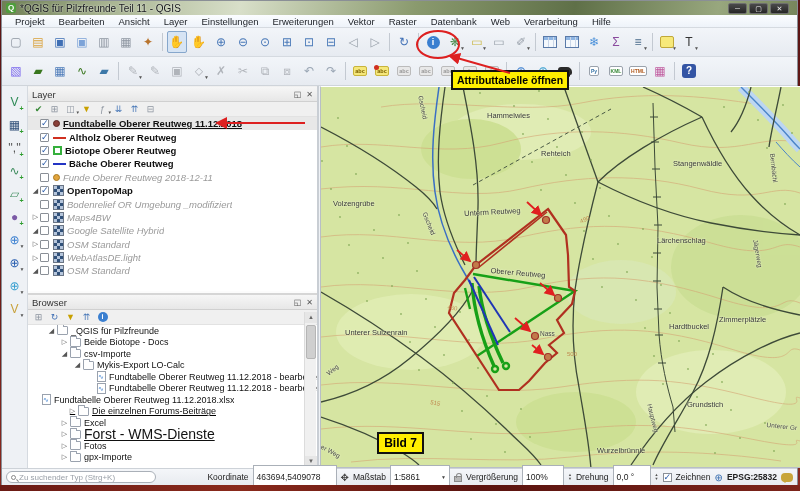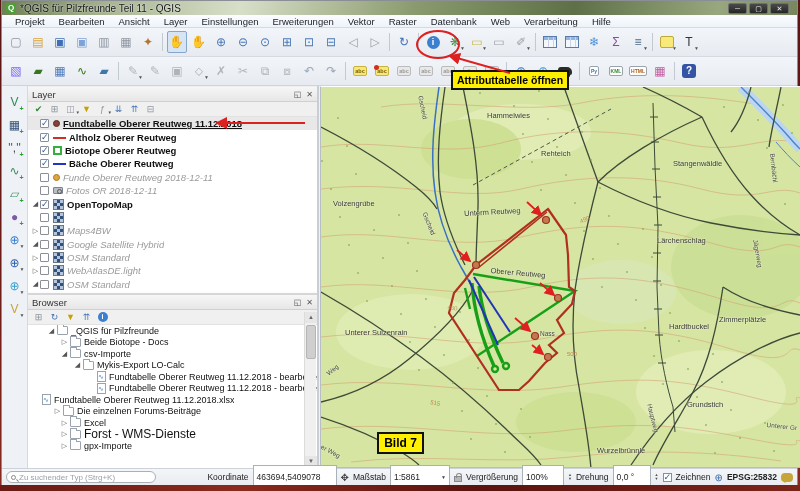--- a/index.html
+++ b/index.html
@@ -462,35 +462,30 @@
               <span class="sw sw-lblue"></span>
               <span class="tlabel b">Bäche Oberer Reutweg</span>
             </div>
             <div class="trow">
               <span class="texp"></span>
               <span class="tcb"></span>
               <span class="sw sw-funde"></span>
               <span class="tlabel g">Funde Oberer Reutweg 2018-12-11</span>
             </div>
             <div class="trow">
-              <span class="texp"></span>
-              <span class="tcb"></span>
-              <span class="sw sw-foto"></span>
-              <span class="tlabel g">Fotos OR 2018-12-11</span>
-            </div>
-            <div class="trow">
               <span class="texp">◢</span>
               <span class="tcb on"></span>
               <span class="sw sw-tiles"></span>
               <span class="tlabel b">OpenTopoMap</span>
             </div>
             <div class="trow">
               <span class="texp"></span>
               <span class="tcb"></span>
               <span class="sw sw-tiles"></span>
+              <span class="tlabel g">Bodenrelief OR Umgebung _modifiziert</span>
             </div>
             <div class="trow">
               <span class="texp">▷</span>
               <span class="tcb"></span>
               <span class="sw sw-tiles"></span>
               <span class="tlabel g">Maps4BW</span>
             </div>
             <div class="trow">
               <span class="texp">◢</span>
               <span class="tcb"></span>
@@ -571,34 +566,39 @@
             <div class="trow" style="height: 11.5px; padding-left: 58px;">
               <span class="texp"></span>
               <span class="file"></span>
               <span class="tlabel" style="font-size: 9px;">Fundtabelle Oberer Reutweg 11.12.2018 - bearbeitet.xlsx</span>
             </div>
             <div class="trow" style="height: 11.5px; ">
               <span class="texp"></span>
               <span class="file"></span>
               <span class="tlabel" style="font-size: 9px;">Fundtabelle Oberer Reutweg 11.12.2018.xlsx</span>
             </div>
-            <div class="trow" style="height: 11.5px; padding-left: 25px;">
+            <div class="trow" style="height: 11.5px; padding-left: 40px; text-decoration: underline;">
               <span class="texp">▷</span>
               <span class="fold"></span>
               <span class="tlabel" style="font-size: 9px;">Die einzelnen Forums-Beiträge</span>
             </div>
             <div class="trow" style="height: 11.5px; padding-left: 32px;">
               <span class="texp">▷</span>
               <span class="fold"></span>
               <span class="tlabel" style="font-size: 9px;">Excel</span>
             </div>
             <div class="trow" style="height: 11.5px; padding-left: 32px;">
               <span class="texp">▷</span>
               <span class="fold"></span>
-              <span class="tlabel" style="font-size: 12px;">Forst - WMS-Dienste</span>
+              <span class="tlabel" style="font-size: 14px; text-decoration: underline;">Forst - WMS-Dienste</span>
+            </div>
+            <div class="trow" style="height: 11.5px; padding-left: 32px;">
+              <span class="texp">▷</span>
+              <span class="fold"></span>
+              <span class="tlabel" style="font-size: 9px;">Fotos</span>
             </div>
             <div class="trow" style="height: 11.5px; padding-left: 32px;">
               <span class="texp">▷</span>
               <span class="fold"></span>
               <span class="tlabel" style="font-size: 9px;">gpx-Importe</span>
             </div>
           </div>
       <div class="scrollv">
         <div class="sa up">▲</div>
         <div class="thumb"></div>

